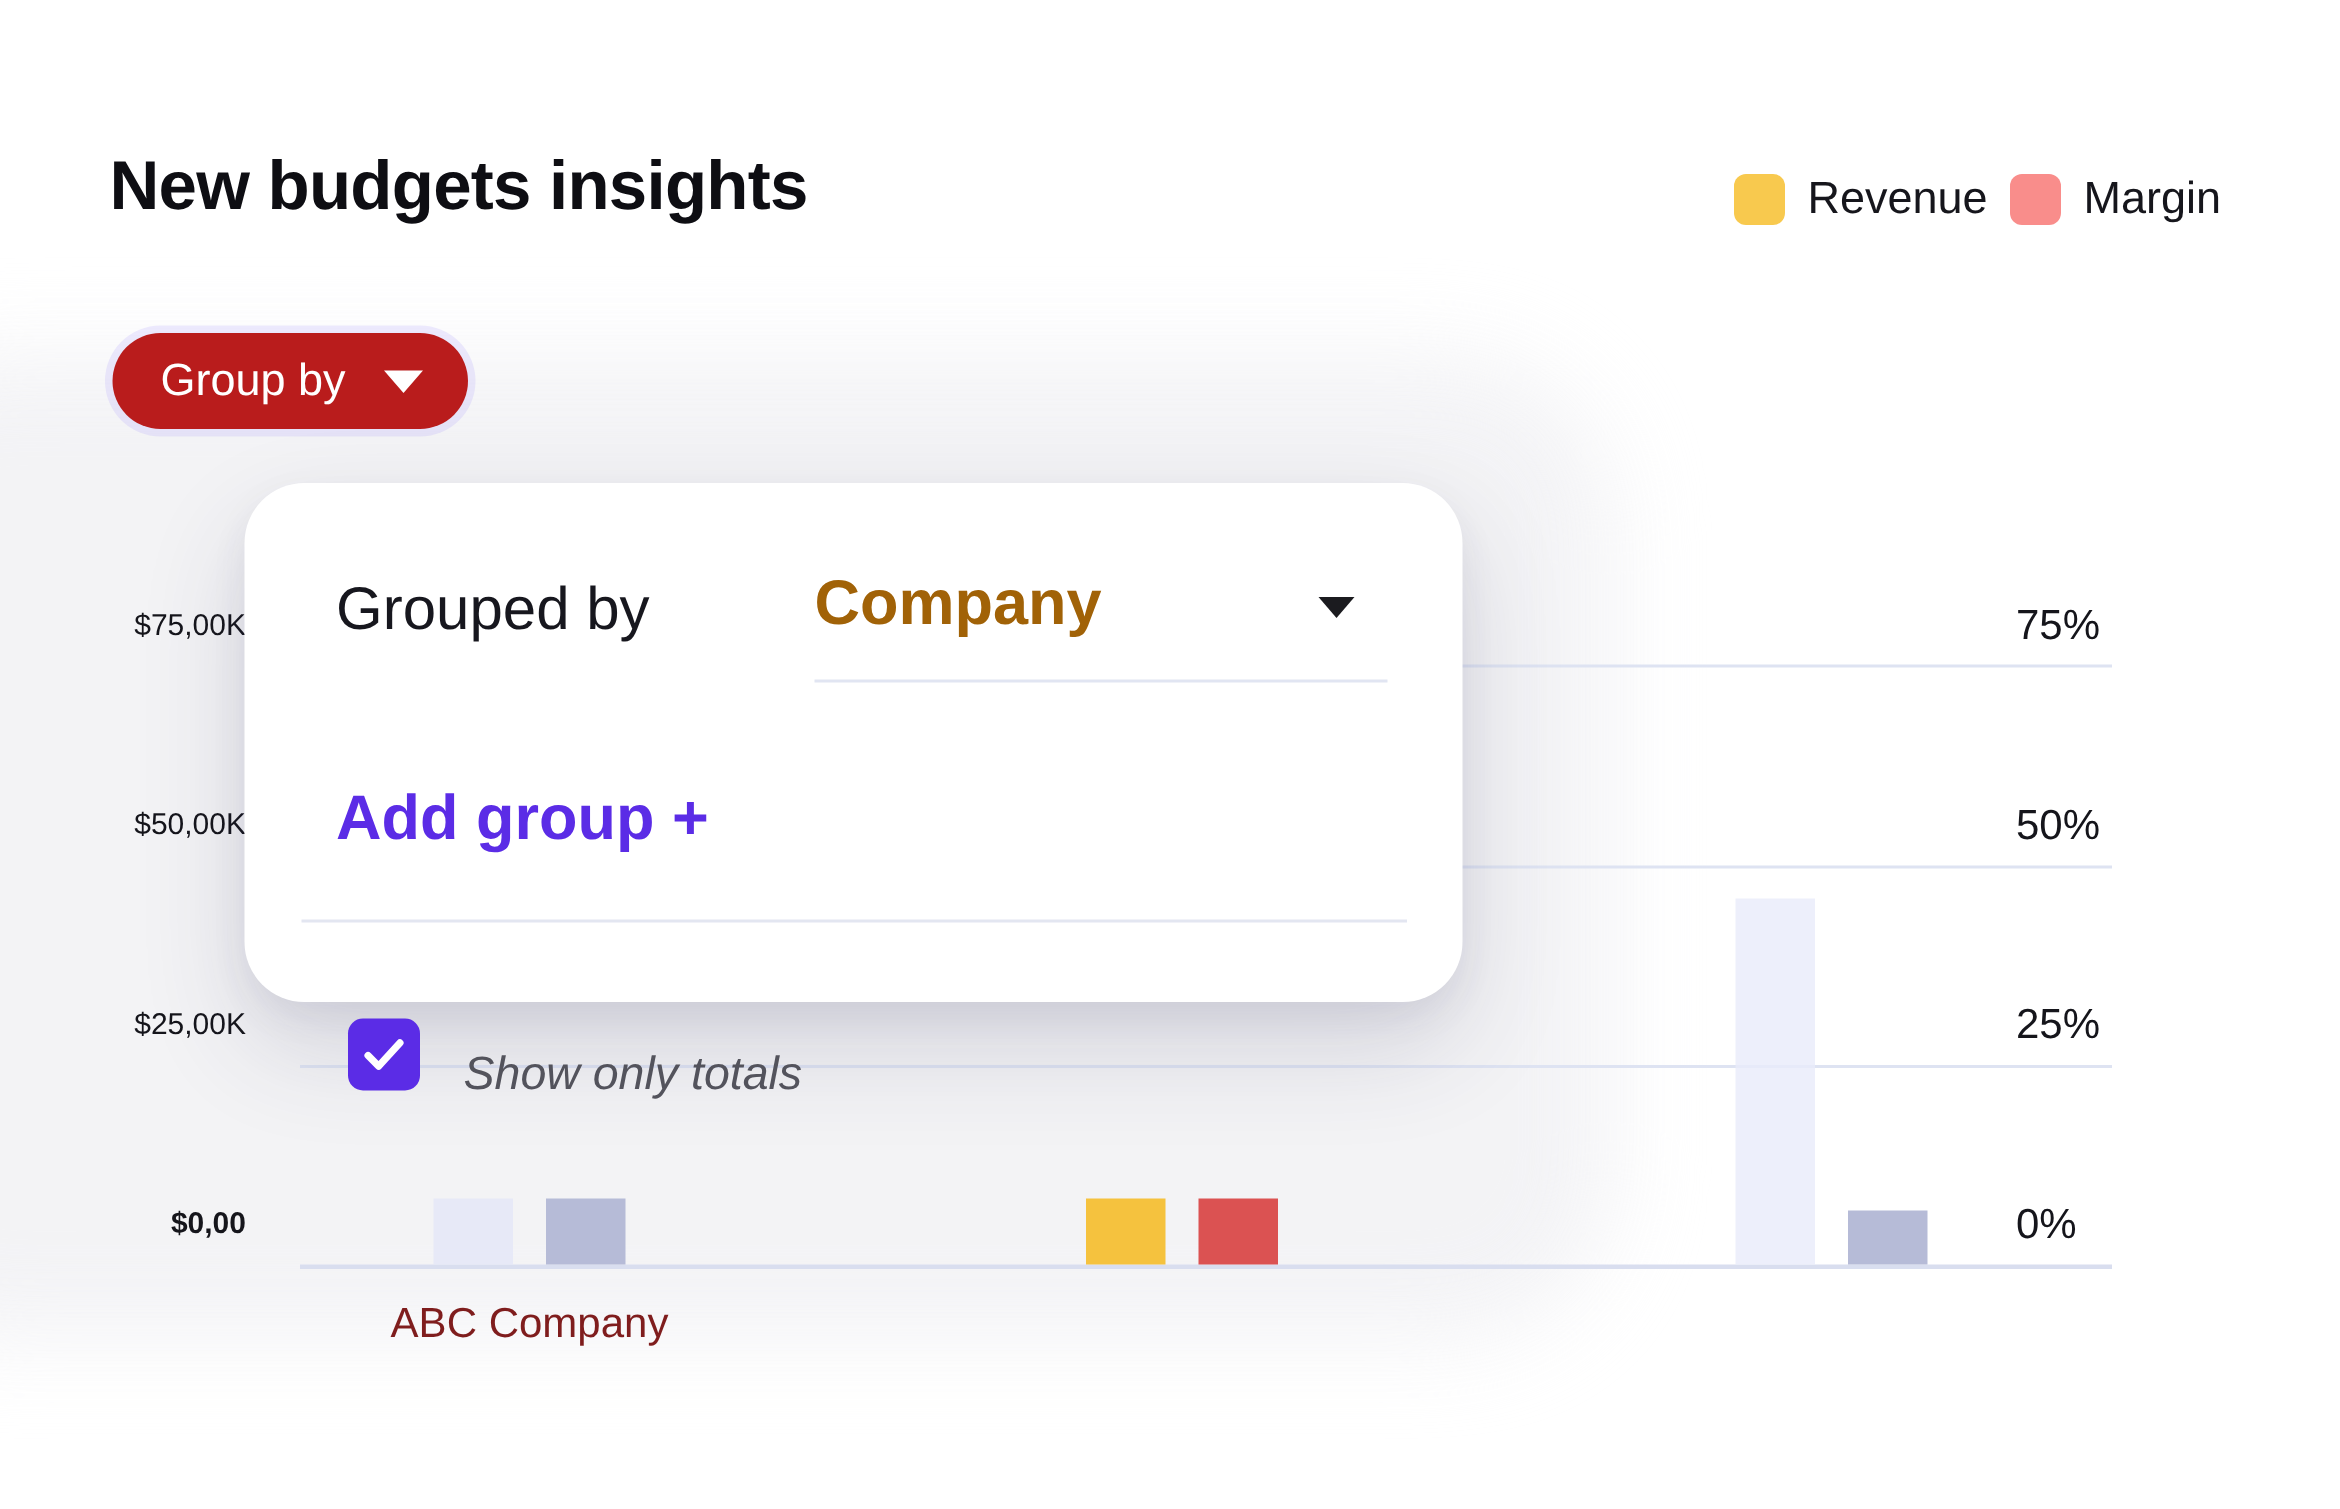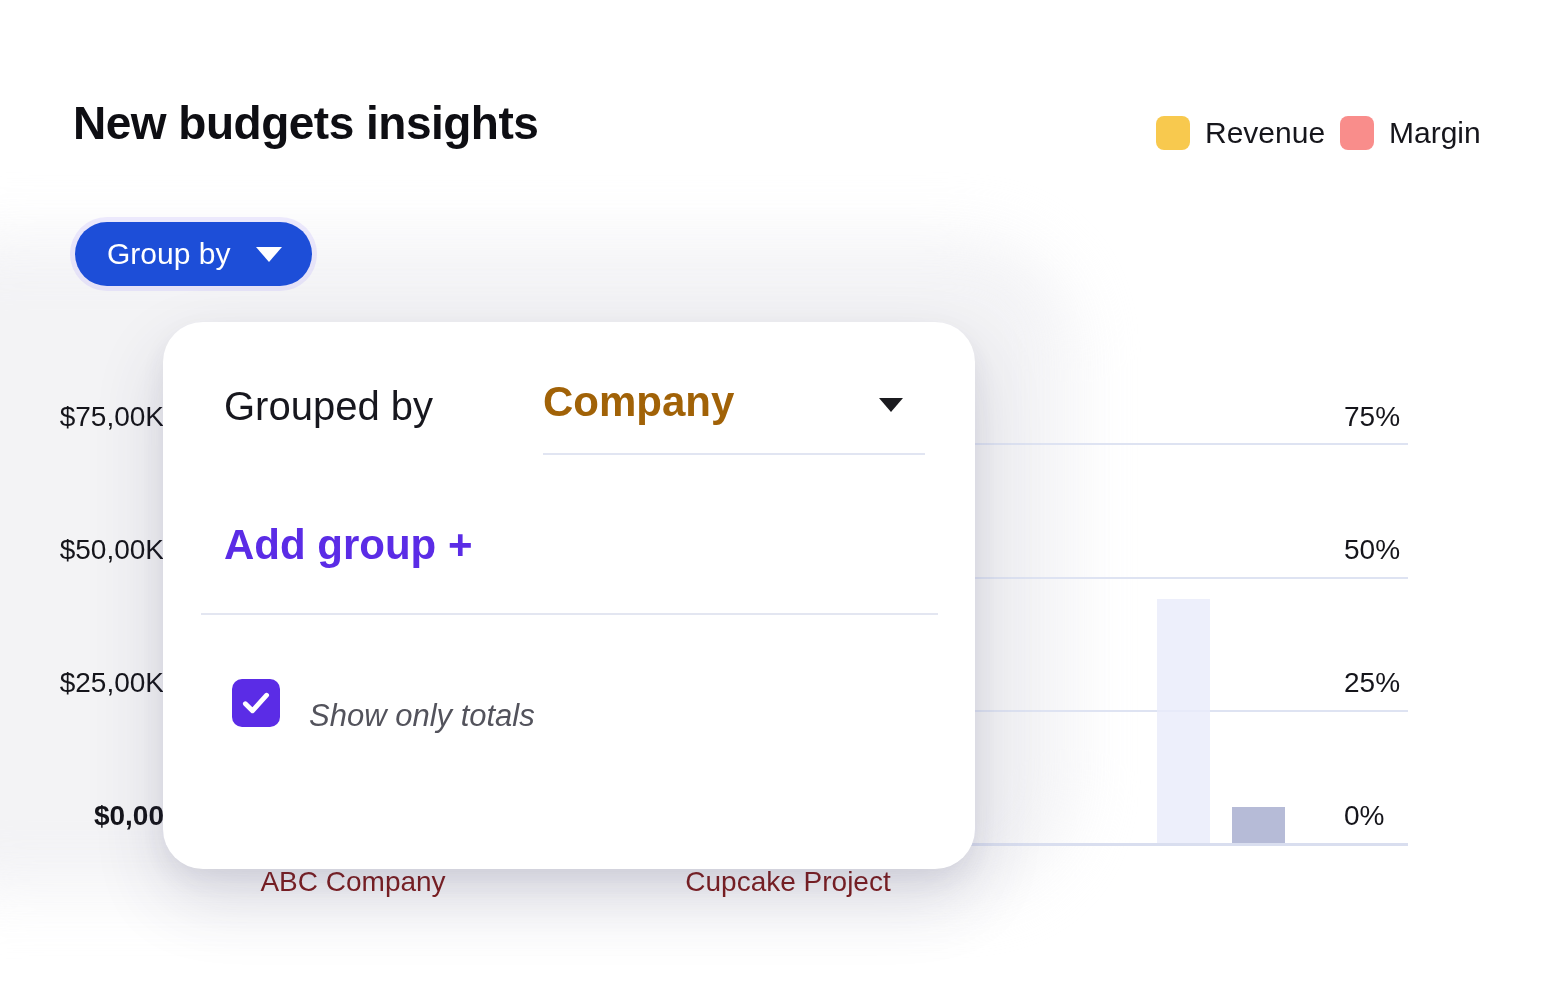--- a/index.html
+++ b/index.html
@@ -15,39 +15,39 @@
   .page-title{left:73px;top:96px;font-size:46px;font-weight:700;color:#0E0E13;
               letter-spacing:-0.5px;z-index:2;}
   .legend-item{top:116px;display:flex;align-items:center;gap:15px;z-index:2;}
   .legend-item.first{left:1156px;}
   .legend-item.second{left:1340px;}
   .swatch{width:34px;height:34px;border-radius:8px;flex:0 0 auto;}
   .legend-label{font-size:30px;color:#16161C;}
 
   
   .groupby-btn{left:75px;top:222px;height:64px;border-radius:32px;
-               background:#1d4ed8;color:#fff;display:flex;align-items:center;
+               background:#b91c1c;color:#fff;display:flex;align-items:center;
                padding:0 30px 0 32px;gap:26px;z-index:2;cursor:pointer;
                box-shadow:0 0 0 5px rgba(123,97,255,0.12);}
   .groupby-btn .btn-label{font-size:30px;}
   .caret{width:0;height:0;border-left:13px solid transparent;
          border-right:13px solid transparent;border-top:15px solid #fff;}
 
   
   .chart{inset:0;z-index:1;}
   .gridline{left:200px;width:1208px;height:2px;background:#DEE3F2;}
   .axisline{left:200px;width:1208px;height:3px;background:#D9DEEF;}
-  .tick-l{left:0;width:164px;text-align:right;font-size:28px;line-height:32px;color:#15151B;}
+  .tick-l{left:0;width:164px;text-align:right;font-size:20px;line-height:32px;color:#15151B;}
   .tick-r{left:1344px;font-size:28px;line-height:32px;color:#15151B;}
   .bar{position:absolute;}
   .xlabel{position:absolute;top:866px;transform:translateX(-50%);
           font-size:28px;color:#7f1d1d;white-space:nowrap;}
 
   
-  .card{left:163px;top:322px;width:812px;height:547px;background:#fff;
+  .card{left:163px;top:322px;width:812px;height:346px;background:#fff;
         border-radius:40px;z-index:3;
         box-shadow:0 30px 70px rgba(50,50,95,0.16),0 10px 24px rgba(50,50,95,0.07);}
   .grouped-by-label{left:61px;top:60px;font-size:40px;line-height:48px;color:#17171E;}
   .select{left:380px;top:50px;width:386px;height:86px;cursor:pointer;}
   .select-value{position:absolute;left:0;top:5px;font-size:42px;line-height:50px;
                 font-weight:700;color:#a16207;}
   .select-caret{position:absolute;left:336px;top:26px;width:0;height:0;
                 border-left:12px solid transparent;border-right:12px solid transparent;
                 border-top:14px solid #1B1B1F;}
   .select-underline{position:absolute;left:0;top:81px;width:382px;height:2px;background:#E1E5F2;}
@@ -80,21 +80,20 @@
     <div class="abs tick-r" style="top: 534px;">50%</div>
     <div class="abs tick-r" style="top: 667px;">25%</div>
     <div class="abs tick-r" style="top: 800px;">0%</div>
     <div class="bar" style="left: 289px; top: 799px; width: 53px; height: 44px; background: rgba(227, 230, 247, 0.8);"></div>
     <div class="bar" style="left: 364px; top: 799px; width: 53px; height: 44px; background: rgb(182, 187, 215);"></div>
     <div class="bar" style="left: 724px; top: 799px; width: 53px; height: 44px; background: rgb(245, 194, 62);"></div>
     <div class="bar" style="left: 799px; top: 799px; width: 53px; height: 44px; background: rgb(219, 82, 82);"></div>
     <div class="bar" style="left: 1157px; top: 599px; width: 53px; height: 244px; background: rgba(232, 235, 250, 0.8);"></div>
     <div class="bar" style="left: 1232px; top: 807px; width: 53px; height: 36px; background: rgb(182, 187, 215);"></div>
     <div class="xlabel" style="left: 353px;">ABC Company</div>
-    <div class="xlabel" style="left: 788px;">Cupcake Project</div>
   </div>
 
 <div class="abs page-title">New budgets insights</div>
 
 <div class="abs legend-item first">
   <span class="swatch" style="background-color: rgb(248, 201, 78);"></span>
   <span class="legend-label">Revenue</span>
 </div>
 <div class="abs legend-item second">
   <span class="swatch" style="background-color: rgb(249, 141, 139);"></span>

